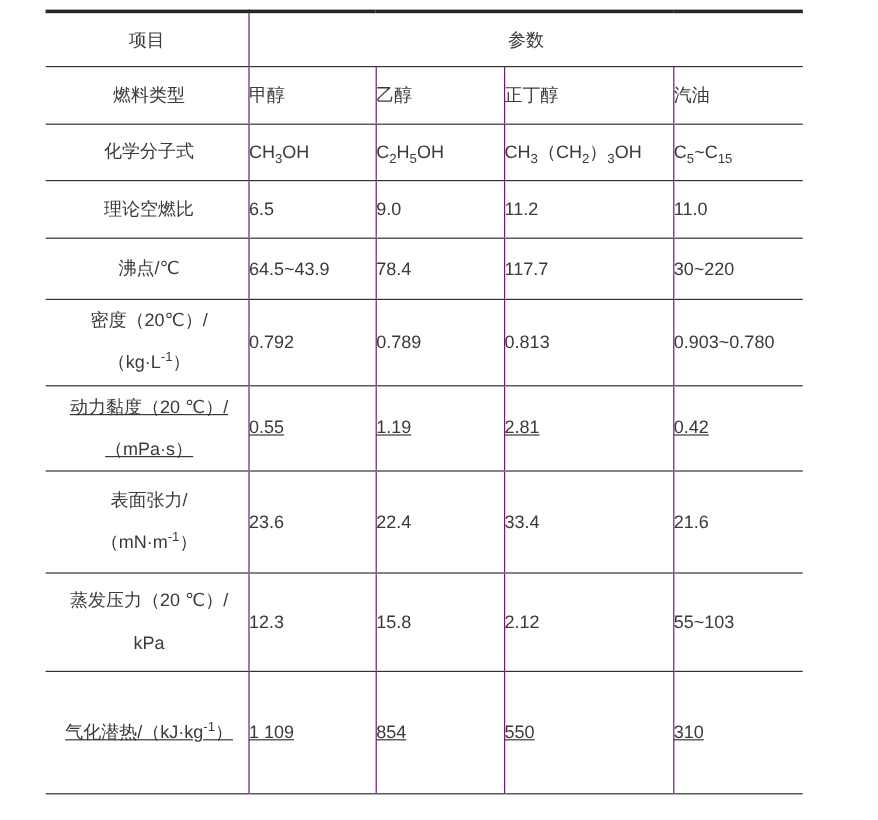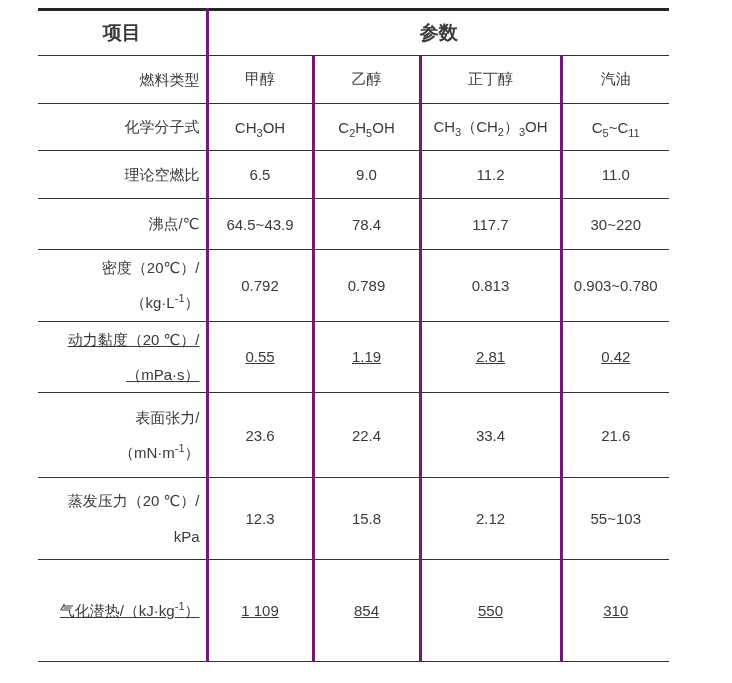--- a/index.html
+++ b/index.html
@@ -32,37 +32,36 @@
   col.c-v3    { width: 141px; }
   col.c-v4    { width: 108px; }
 
   th, td {
     border-bottom: 1px solid #333333;
     padding: 0;
     vertical-align: middle;
     font-weight: normal;
   }
   th:not(:first-child), td:not(:first-child) {
-    border-left: 3px solid #701a75;
+    border-left: 1px solid #701a75;
   }
   thead th {
-    font-weight: bold;
+    font-weight: normal;
     text-align: center;
-    font-size: 19px;
+    font-size: 15px;
   }
   thead tr { height: 46px; }
 
   th.row-label {
-    text-align: right;
+    text-align: center;
     padding-left: 10px;
     padding-right: 6px;
     line-height: 2.35;
   }
   td.cell-value {
-    text-align: center;
     white-space: nowrap;
   }
   sub { font-size: 11px; line-height: 0; }
   sup { font-size: 11px; line-height: 0; }
 
   tbody tr:nth-child(1)  { height: 48px; }
   tbody tr:nth-child(2)  { height: 47px; }
   tbody tr:nth-child(3)  { height: 48px; }
   tbody tr:nth-child(4)  { height: 51px; }
   tbody tr:nth-child(5)  { height: 47px; }
@@ -96,21 +95,21 @@
           <td class="cell-value">甲醇</td>
           <td class="cell-value">乙醇</td>
           <td class="cell-value">正丁醇</td>
           <td class="cell-value">汽油</td>
         </tr>
         <tr>
           <th class="row-label">化学分子式</th>
           <td class="cell-value">CH<sub>3</sub>OH</td>
           <td class="cell-value">C<sub>2</sub>H<sub>5</sub>OH</td>
           <td class="cell-value">CH<sub>3</sub>（CH<sub>2</sub>）<sub>3</sub>OH</td>
-          <td class="cell-value">C<sub>5</sub>~C<sub>11</sub></td>
+          <td class="cell-value">C<sub>5</sub>~C<sub>15</sub></td>
         </tr>
         <tr>
           <th class="row-label">理论空燃比</th>
           <td class="cell-value">6.5</td>
           <td class="cell-value">9.0</td>
           <td class="cell-value">11.2</td>
           <td class="cell-value">11.0</td>
         </tr>
         <tr>
           <th class="row-label">沸点/℃</th>

